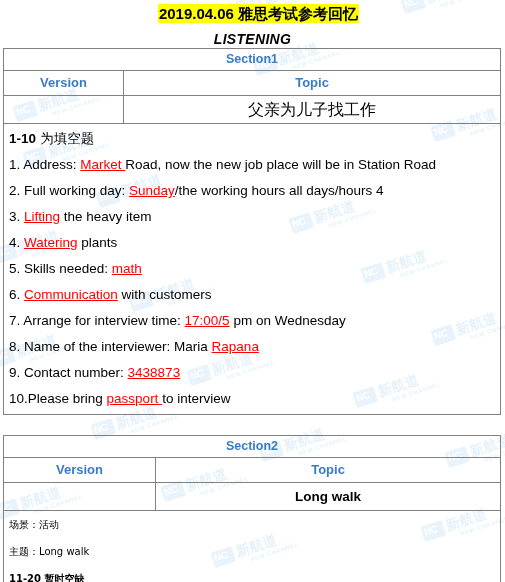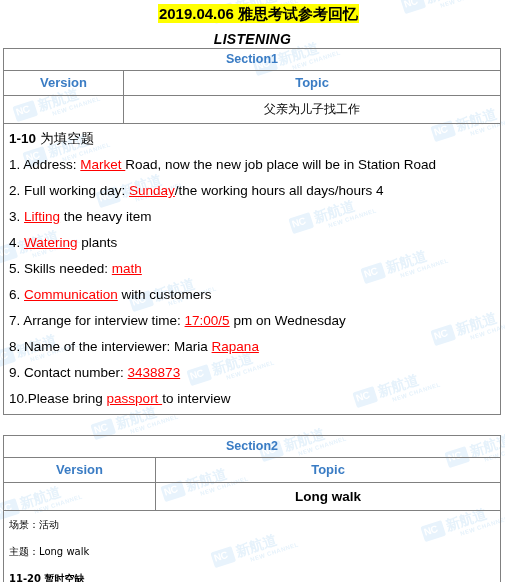--- a/index.html
+++ b/index.html
@@ -125,21 +125,21 @@
   .col-head {
     text-align: center;
     color: #3a7cc4;
     font-weight: bold;
     font-size: 13px;
     height: 20px;
     line-height: 18px;
   }
   .topic-cell {
     text-align: center;
-    font-size: 12px;
+    font-size: 16px;
     height: 23px;
     line-height: 21px;
     font-family: "DejaVu Sans", "Liberation Sans", sans-serif;
   }
   .topic-cell.bold-en {
     font-weight: bold;
     font-size: 13.5px;
     font-family: "Liberation Sans", sans-serif;
   }
   .empty-cell { height: 23px; }

